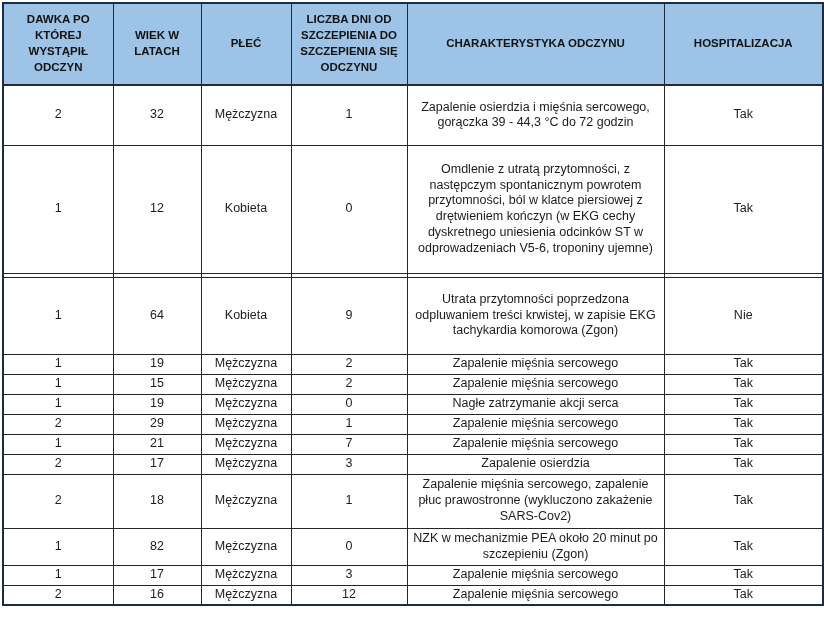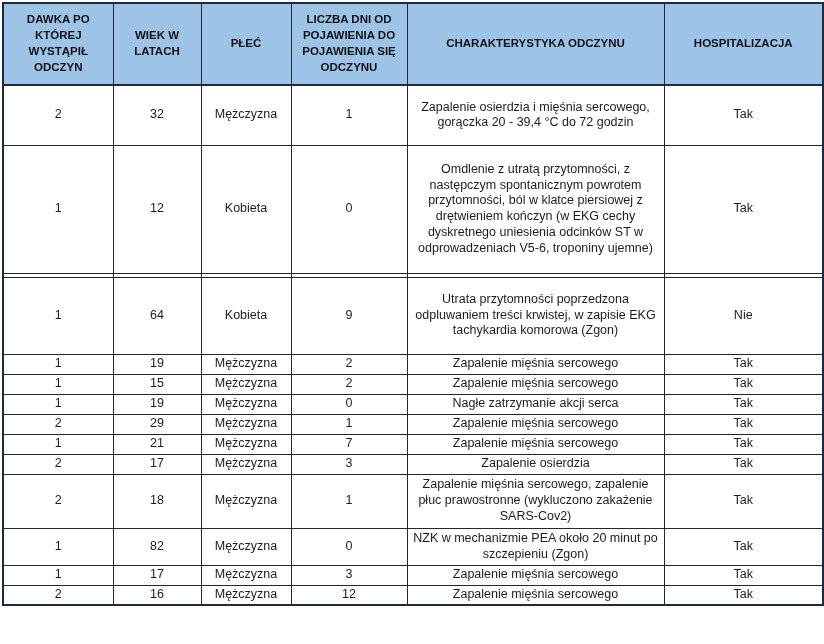--- a/index.html
+++ b/index.html
@@ -66,32 +66,32 @@
       <col style="width:90px">
       <col style="width:116px">
       <col style="width:257px">
       <col style="width:159px">
     </colgroup>
     <thead>
       <tr>
           <th>DAWKA PO KTÓREJ WYSTĄPIŁ ODCZYN</th>
           <th>WIEK W LATACH</th>
           <th>PŁEĆ</th>
-          <th>LICZBA DNI OD POJAWIENIA DO POJAWIENIA SIĘ ODCZYNU</th>
+          <th>LICZBA DNI OD SZCZEPIENIA DO SZCZEPIENIA SIĘ ODCZYNU</th>
           <th>CHARAKTERYSTYKA ODCZYNU</th>
           <th>HOSPITALIZACJA</th>
         </tr>
     </thead>
     <tbody>
         <tr style="height: 60px;">
           <td>2</td>
           <td>32</td>
           <td>Mężczyzna</td>
           <td>1</td>
-          <td><span>Zapalenie osierdzia i mięśnia sercowego, gorączka 20 - 39,4 °C do 72 godzin</span></td>
+          <td><span>Zapalenie osierdzia i mięśnia sercowego, gorączka 39 - 44,3 °C do 72 godzin</span></td>
           <td>Tak</td>
         </tr>
         <tr style="height: 128px;">
           <td>1</td>
           <td>12</td>
           <td>Kobieta</td>
           <td>0</td>
           <td><span>Omdlenie z utratą przytomności,  z następczym spontanicznym powrotem przytomności, ból w klatce piersiowej z drętwieniem kończyn (w EKG cechy dyskretnego uniesienia odcinków ST w odprowadzeniach V5-6, troponiny ujemne)</span></td>
           <td>Tak</td>
         </tr>

